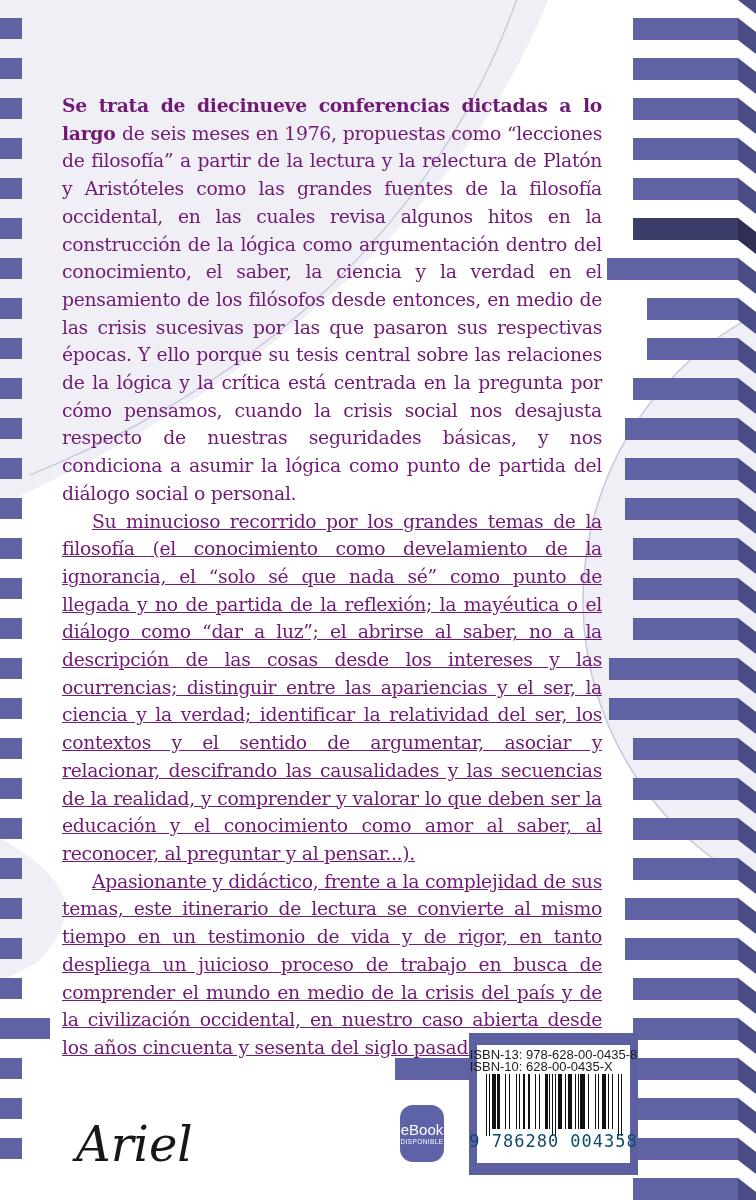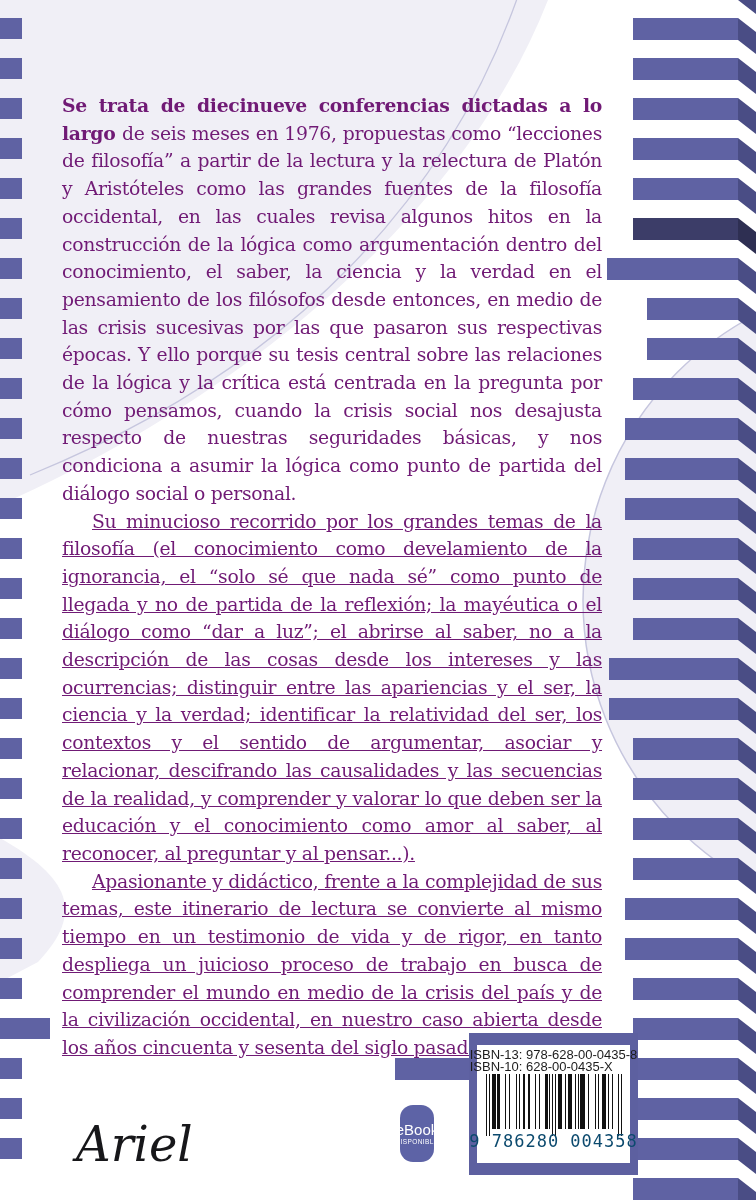--- a/index.html
+++ b/index.html
@@ -43,21 +43,21 @@
     font-size:13px;line-height:11.5px;color:#1c1c1c;white-space:nowrap;
   }
   .isbn-lines{margin-top:4px;text-align:left;}
   .barcode-svg{margin-top:2px;display:block;}
   .barcode-number{
     font-family:"DejaVu Sans Mono", monospace;
     font-size:17px;line-height:13px;color:#0c4a6e;
     margin-top:-1px;letter-spacing:1px;white-space:nowrap;
   }
   .ebook-badge{
-    position:absolute;left:400px;top:1105px;width:34px;height:57px;
+    position:absolute;left:400px;top:1105px;width:44px;height:57px;
     border-radius:13px;z-index:3;
     display:flex;flex-direction:column;align-items:center;justify-content:center;
     color:#fff;font-family:"Liberation Sans", sans-serif;
   }
   .ebook-title{font-size:15px;line-height:16px;}
   .ebook-sub{font-size:6.5px;line-height:8px;letter-spacing:0.4px;}
 </style>
 </head>
 <body>
 

